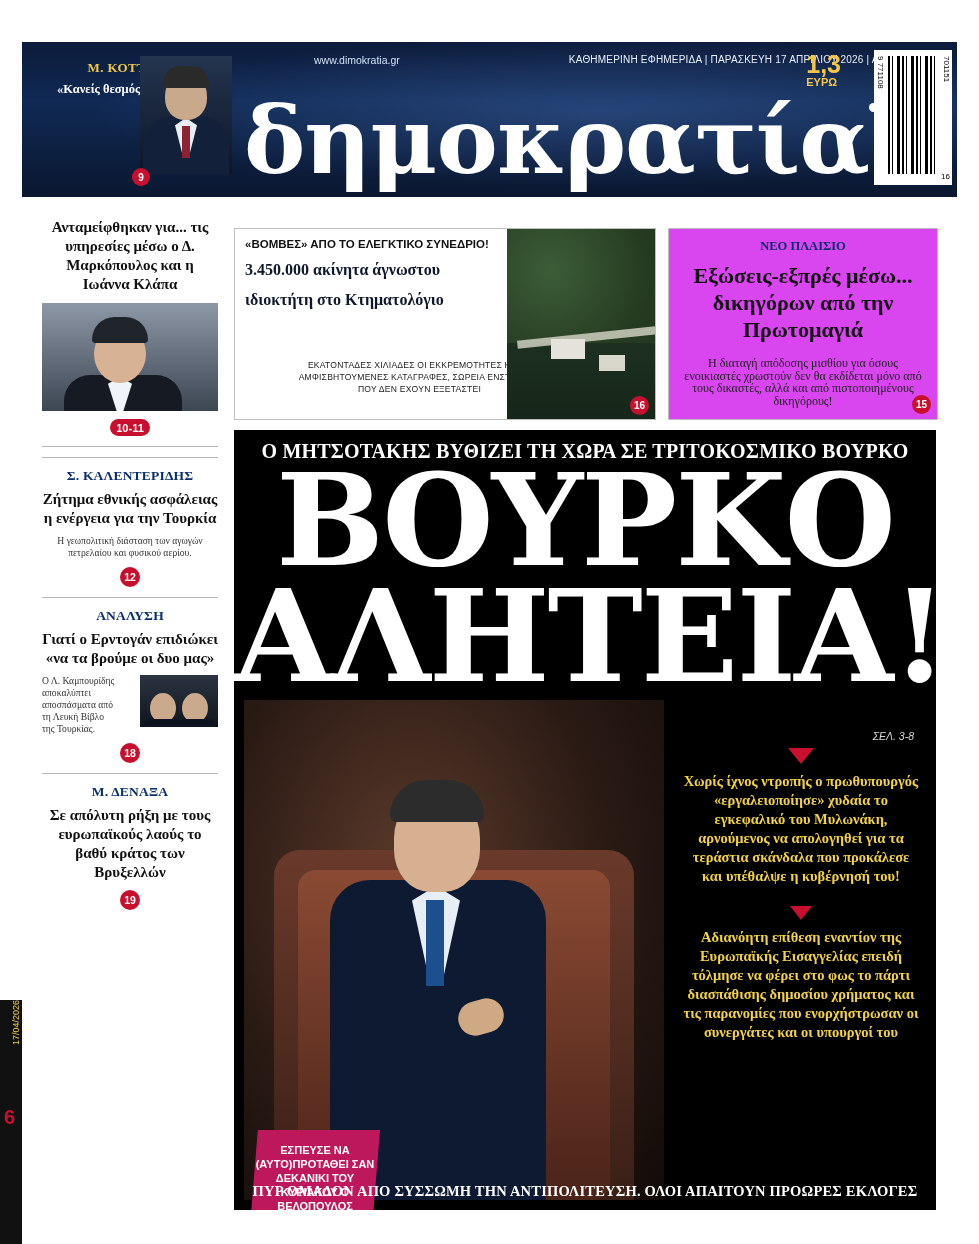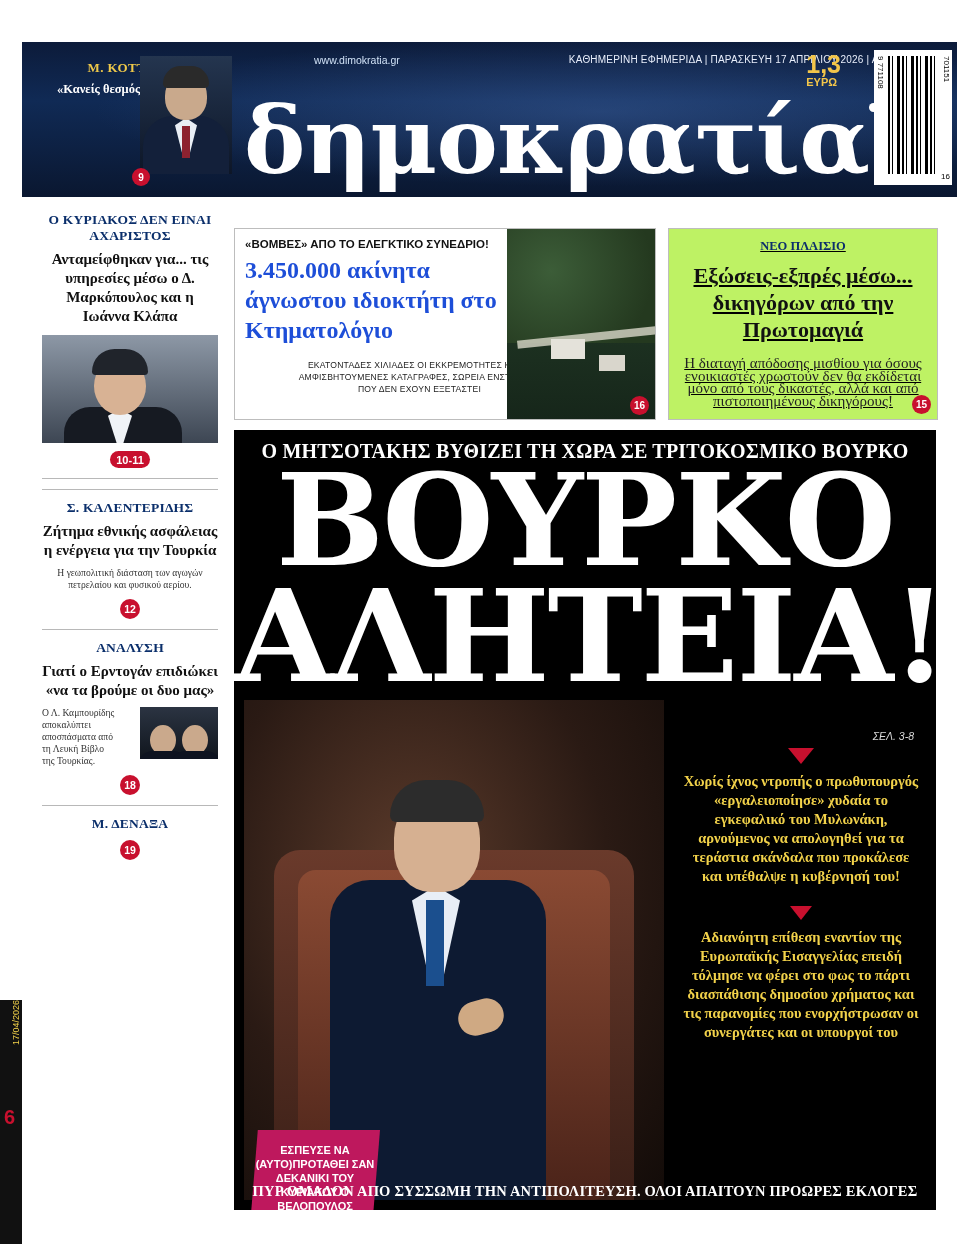--- a/index.html
+++ b/index.html
@@ -54,35 +54,35 @@
     repeating-linear-gradient(8deg,rgba(255,255,255,.10) 0 4px,rgba(0,0,0,.10) 4px 11px);}
   .ph3{background:linear-gradient(180deg,#2b3442,#10151d);}
   .ph3 .h{position:absolute;top:18px;width:26px;height:30px;border-radius:50%;background:#caa98c;}
   .ph3 .b{position:absolute;top:44px;width:52px;height:34px;background:#0e1320;border-radius:16px 16px 0 0;}
   .num-badge{width:20px;height:20px;font-size:10.5px;margin:8px auto 0;}
   .num-badge.wide{width:40px;height:17px;border-radius:9px;font-size:11px;}
   .lsmall{font-size:9.6px;line-height:12px;color:#333;margin-top:7px;font-family:"Liberation Serif",serif;}
   
   .topmid{position:absolute;left:234px;top:228px;width:420px;height:190px;border:1px solid #bdbdbd;background:#fff;}
   .tm-kicker{position:absolute;left:10px;top:9px;width:250px;font-family:"Liberation Sans",sans-serif;font-weight:bold;color:#111;font-size:11.5px;}
-  .tm-head{position:absolute;left:10px;top:26px;width:260px;font-size:24px;line-height:30px;font-weight:bold;color:#1d4ed8;}
+  .tm-head{position:absolute;left:10px;top:26px;width:260px;font-size:16px;line-height:30px;font-weight:bold;color:#0f172a;}
   .tm-sub{position:absolute;left:10px;top:130px;width:255px;font-family:"Liberation Sans",sans-serif;font-size:8.6px;line-height:12px;color:#222;text-align:center;letter-spacing:.2px;margin-left:47px;}
   .tm-photo{position:absolute;right:0;top:0;width:148px;height:190px;overflow:hidden;background:#2d4a2b;}
   .tm-photo .sky{position:absolute;inset:0;background:linear-gradient(180deg,#26402a,#16261a);}
   .tm-photo .hill{position:absolute;left:-10px;top:-6px;width:180px;height:120px;background:
     radial-gradient(circle at 30% 40%,#3c5d38,#24391f 70%);}
   .tm-photo .road{position:absolute;left:10px;top:104px;width:150px;height:8px;background:#cfcfc0;transform:rotate(-6deg);opacity:.85;}
   .tm-photo .house{position:absolute;left:44px;top:110px;width:34px;height:20px;background:#e4e2da;}
   .tm-photo .house2{position:absolute;left:92px;top:126px;width:26px;height:16px;background:#d9d6cc;}
   .tm-badge{position:absolute;right:6px;bottom:4px;width:19px;height:19px;font-size:10px;}
   
-  .topright{position:absolute;left:668px;top:228px;width:268px;height:190px;border:1px solid #bdbdbd;background:#bef264;text-align:center;text-decoration:underline;}
+  .topright{position:absolute;left:668px;top:228px;width:268px;height:190px;border:1px solid #bdbdbd;background:#d946ef;text-align:center;}
   .tr-kicker{margin-top:10px;font-weight:bold;color:#0b2f6b;font-size:12.5px;font-family:"Liberation Serif",serif;}
   .tr-head{margin:8px 12px 0;font-size:22px;line-height:27px;font-weight:bold;color:#111;}
-  .tr-sub{margin:14px 14px 0;font-size:15px;line-height:12.5px;color:#222;}
+  .tr-sub{margin:14px 14px 0;font-size:12px;line-height:12.5px;color:#222;}
   .tr-badge{position:absolute;right:6px;bottom:5px;width:19px;height:19px;font-size:10px;}
   
   .main{position:absolute;left:234px;top:430px;width:702px;height:780px;background:#000;color:#fff;overflow:hidden;}
   .main-top{position:absolute;left:0;top:10px;width:100%;text-align:center;font-size:20px;font-weight:bold;letter-spacing:.2px;}
   .mega{position:absolute;left:0;top:34px;width:100%;text-align:center;font-weight:bold;
      font-size:128px;line-height:112px;letter-spacing:-2px;font-family:"DejaVu Serif",serif;}
   .mega .l2{display:block;margin-top:4px;}
   .sel{position:absolute;right:22px;top:300px;font-family:"Liberation Sans",sans-serif;font-size:10.5px;color:#d9d9d9;font-style:italic;}
   .photo-main{position:absolute;left:10px;top:270px;width:420px;height:500px;overflow:hidden;
      background:radial-gradient(ellipse at 40% 35%,#5c3b2b 0%,#2a1a14 55%,#120b08 100%);}
@@ -144,21 +144,20 @@
       <div class="bars"></div>
       <div class="bc-l">9 771108</div>
       <div class="bc-r">701151</div>
       <div class="bc-n">16</div>
     </div>
   </div>
 
   <div class="lcol">
 
     <div>
-      <div class="kicker">Ο ΚΥΡΙΑΚΟΣ ΔΕΝ ΕΙΝΑΙ ΑΧΑΡΙΣΤΟΣ</div>
       <div class="lhead">Ανταμείφθηκαν για... τις υπηρεσίες μέσω ο Δ. Μαρκόπουλος και η Ιωάννα Κλάπα</div>
       <div class="lphoto ph1">
         <div class="suit"></div>
           <div class="shirt"></div>
           <div class="face"></div>
           <div class="hair"></div>
       </div>
       <div class="badge num-badge wide">10-11</div>
     </div>
     <div class="rule"></div>
@@ -184,20 +183,21 @@
           <div class="h" style="left:42px;"></div>
             <div class="b" style="left:30px;"></div>
         </div>
       </div>
       <div class="badge num-badge">18</div>
     </div>
     <div class="rule"></div>
 
     <div>
       <div class="kicker">Μ. ΔΕΝΑΞΑ</div>
+      <div class="lhead">Σε απόλυτη ρήξη με τους ευρωπαϊκούς λαούς το βαθύ κράτος των Βρυξελλών</div>
       <div class="badge num-badge">19</div>
     </div>
   </div>
 
   <div class="topmid">
     <div class="tm-kicker">«ΒΟΜΒΕΣ» ΑΠΟ ΤΟ ΕΛΕΓΚΤΙΚΟ ΣΥΝΕΔΡΙΟ!</div>
     <div class="tm-head">3.450.000 ακίνητα άγνωστου ιδιοκτήτη στο Κτηματολόγιο</div>
     <div class="tm-sub">ΕΚΑΤΟΝΤΑΔΕΣ ΧΙΛΙΑΔΕΣ ΟΙ ΕΚΚΡΕΜΟΤΗΤΕΣ ΚΑΙ ΟΙ ΑΜΦΙΣΒΗΤΟΥΜΕΝΕΣ ΚΑΤΑΓΡΑΦΕΣ, ΣΩΡΕΙΑ ΕΝΣΤΑΣΕΩΝ ΠΟΥ ΔΕΝ ΕΧΟΥΝ ΕΞΕΤΑΣΤΕΙ</div>
     <div class="tm-photo">
       <div class="sky"></div>

